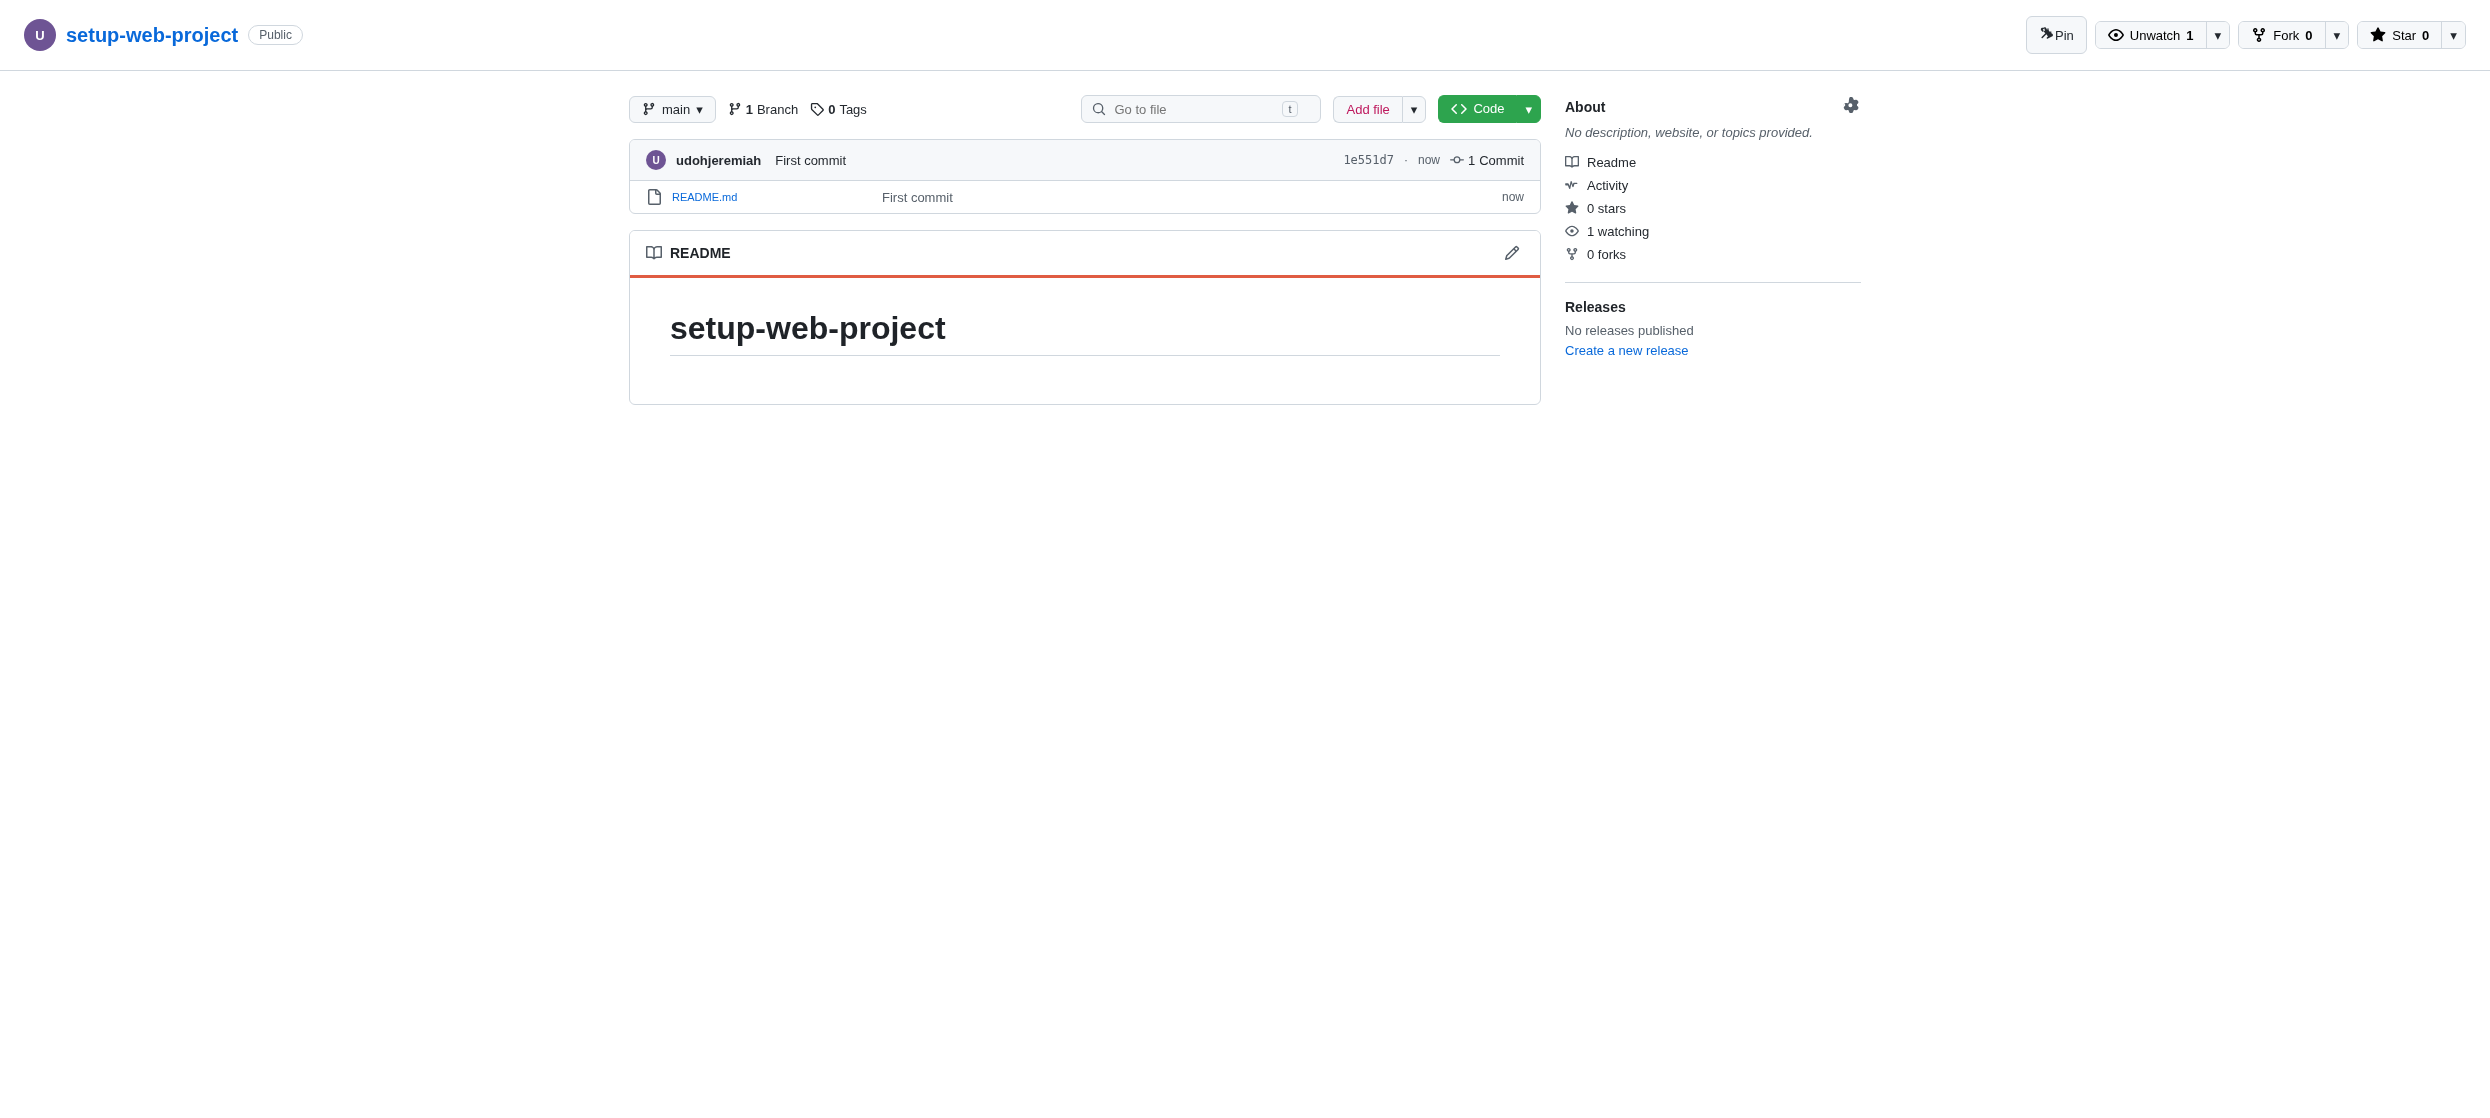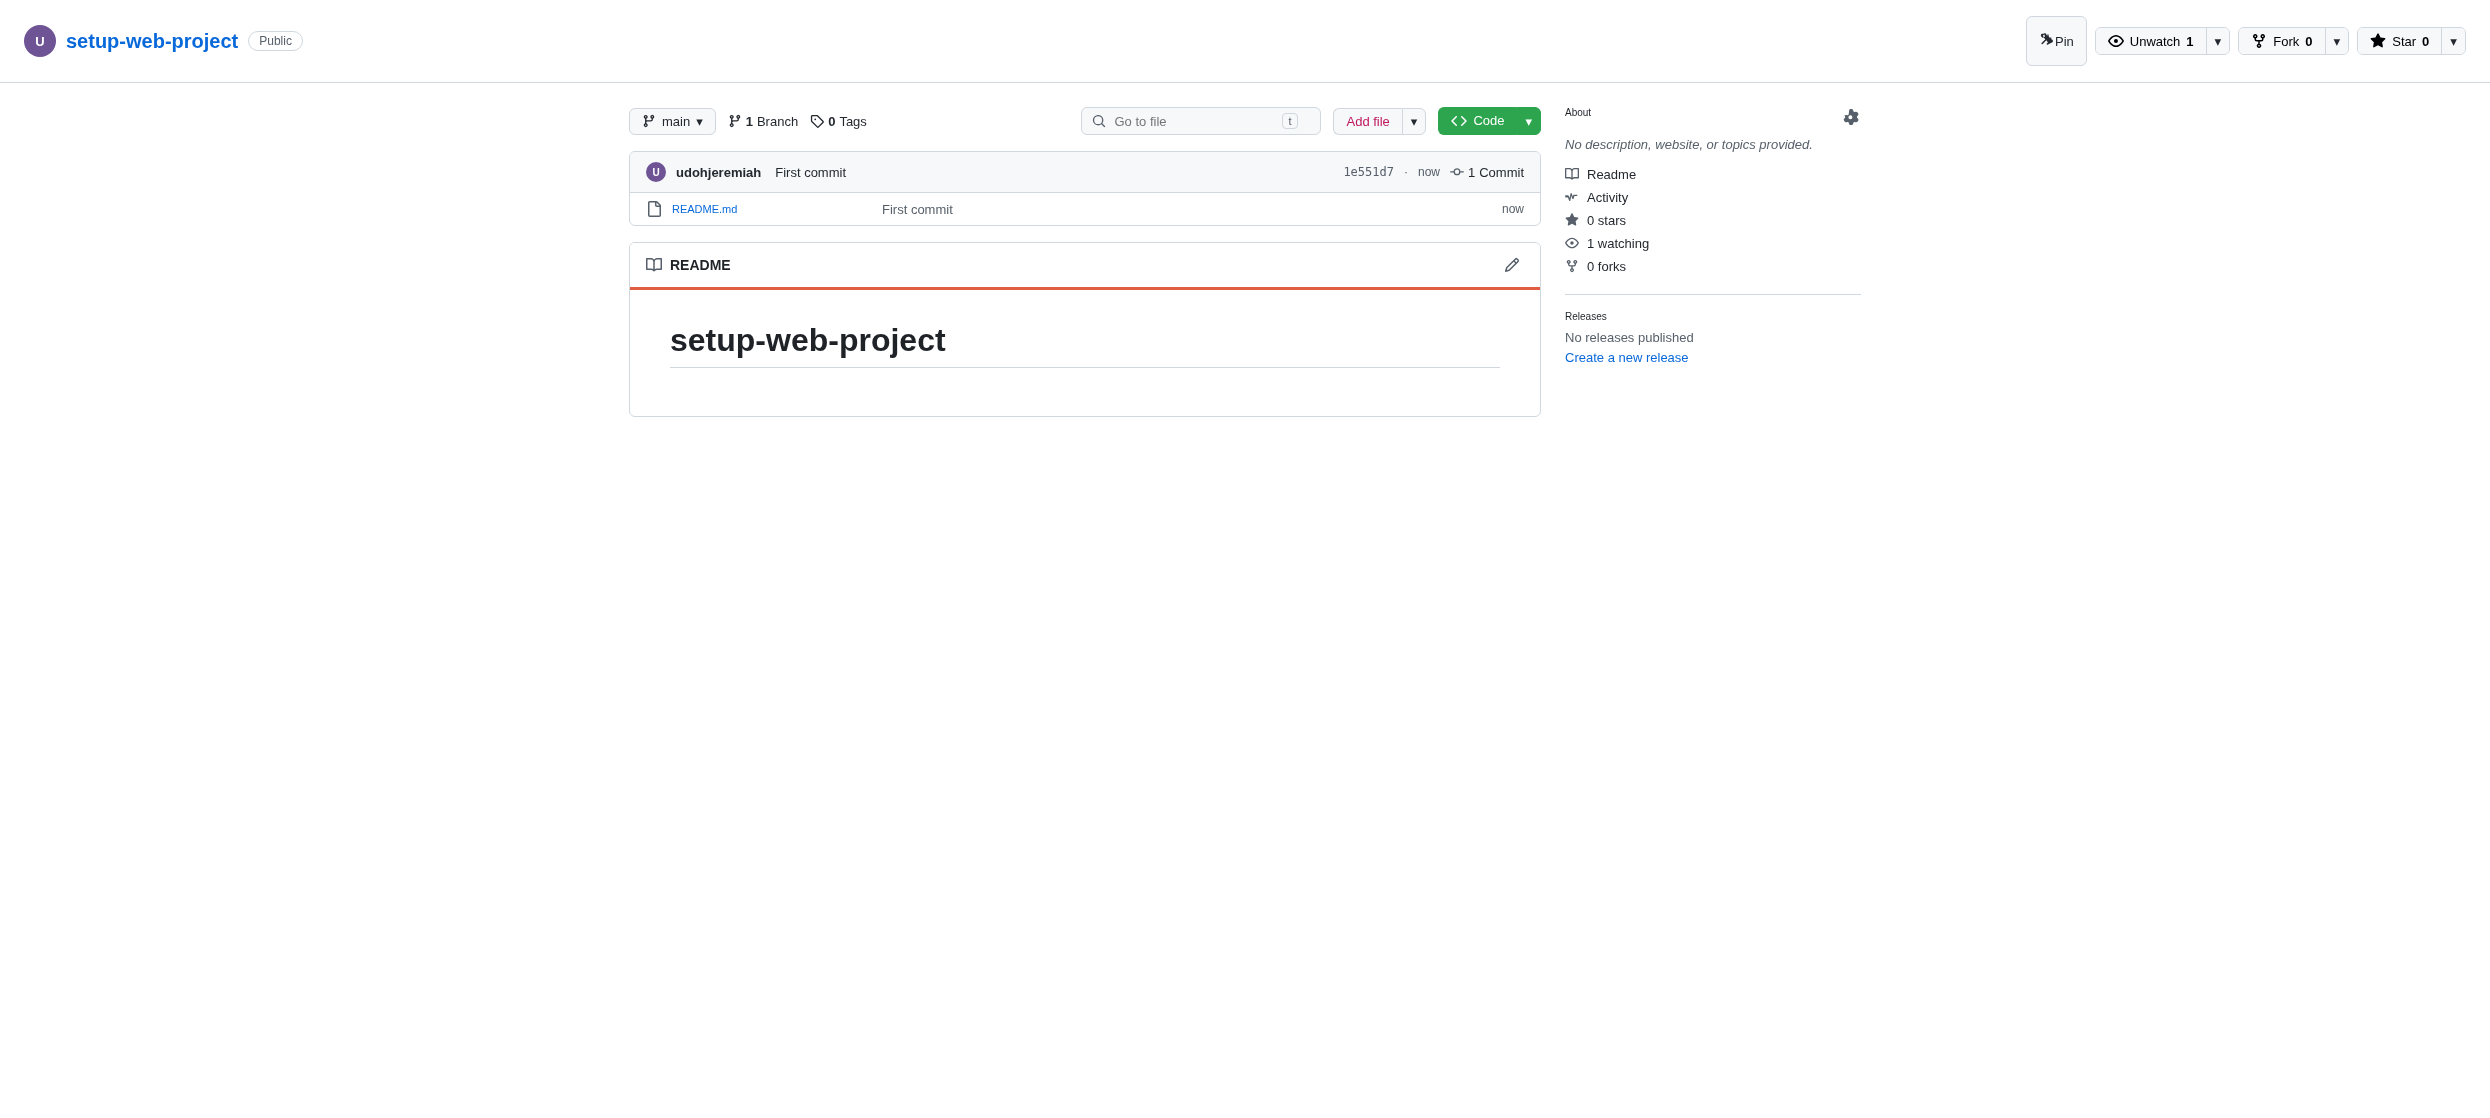--- a/index.html
+++ b/index.html
@@ -50,21 +50,21 @@
     }
     .repo-header-actions {
       display: flex;
       align-items: center;
       gap: 8px;
     }
     .btn {
       display: inline-flex;
       align-items: center;
       gap: 0;
-      padding: 16px 12px;
+      padding: 10px 12px;
       font-size: 13px;
       font-weight: 500;
       border: 1px solid #d0d7de;
       border-radius: 6px;
       background: #f6f8fa;
       color: #24292f;
       cursor: pointer;
       white-space: nowrap;
     }
     .btn-split {
@@ -357,24 +357,24 @@
       flex-shrink: 0;
     }
     .sidebar-section {
       border-bottom: 1px solid #d0d7de;
       padding-bottom: 16px;
       margin-bottom: 16px;
     }
     .sidebar-section:last-child { border-bottom: none; }
     .sidebar-heading {
       display: flex;
-      align-items: flex-start;
+      align-items: flex-end;
       justify-content: space-between;
-      font-weight: 400;
-      font-size: 10px;
+      font-weight: 700;
+      font-size: 14px;
       margin-bottom: 8px;
     }
     .sidebar-gear {
       background: none;
       border: none;
       cursor: pointer;
       color: #57606a;
       padding: 2px;
     }
     .about-text {

